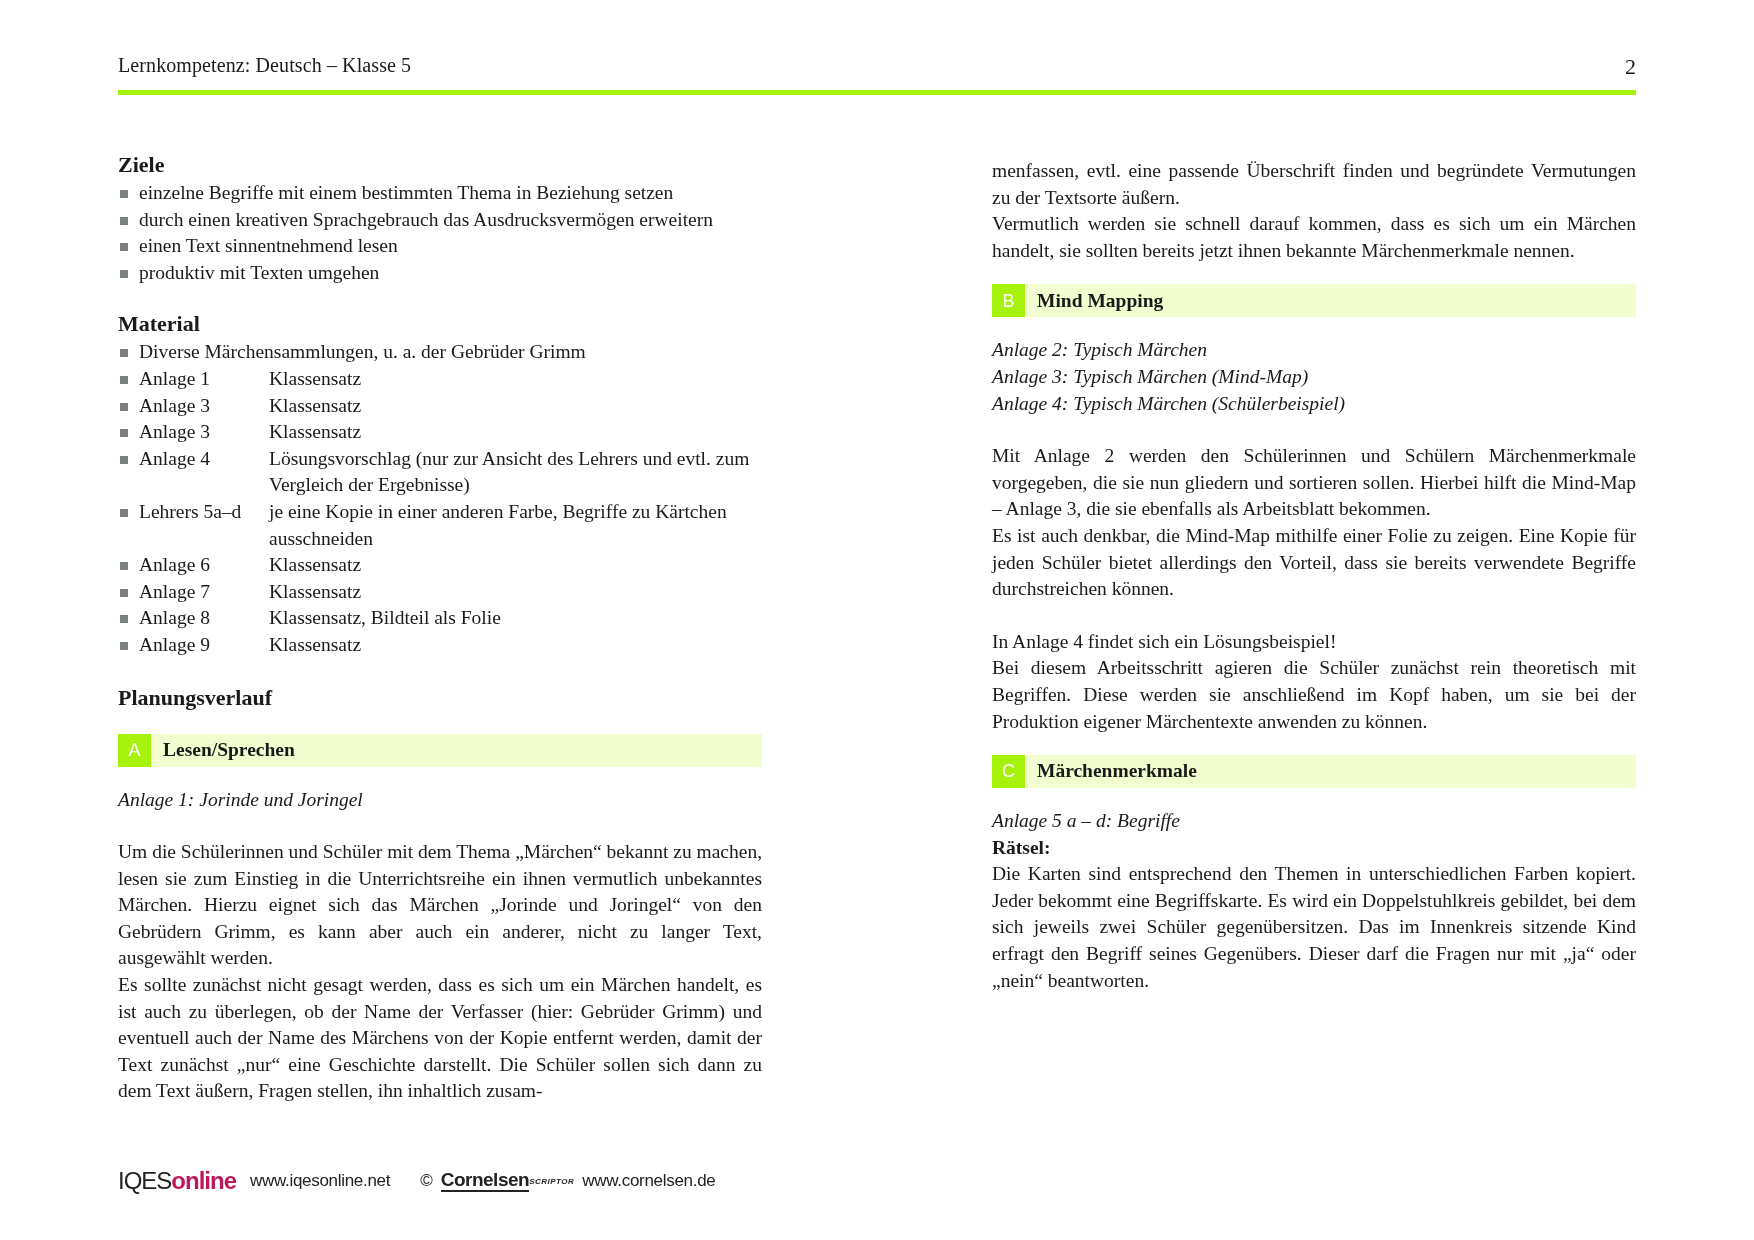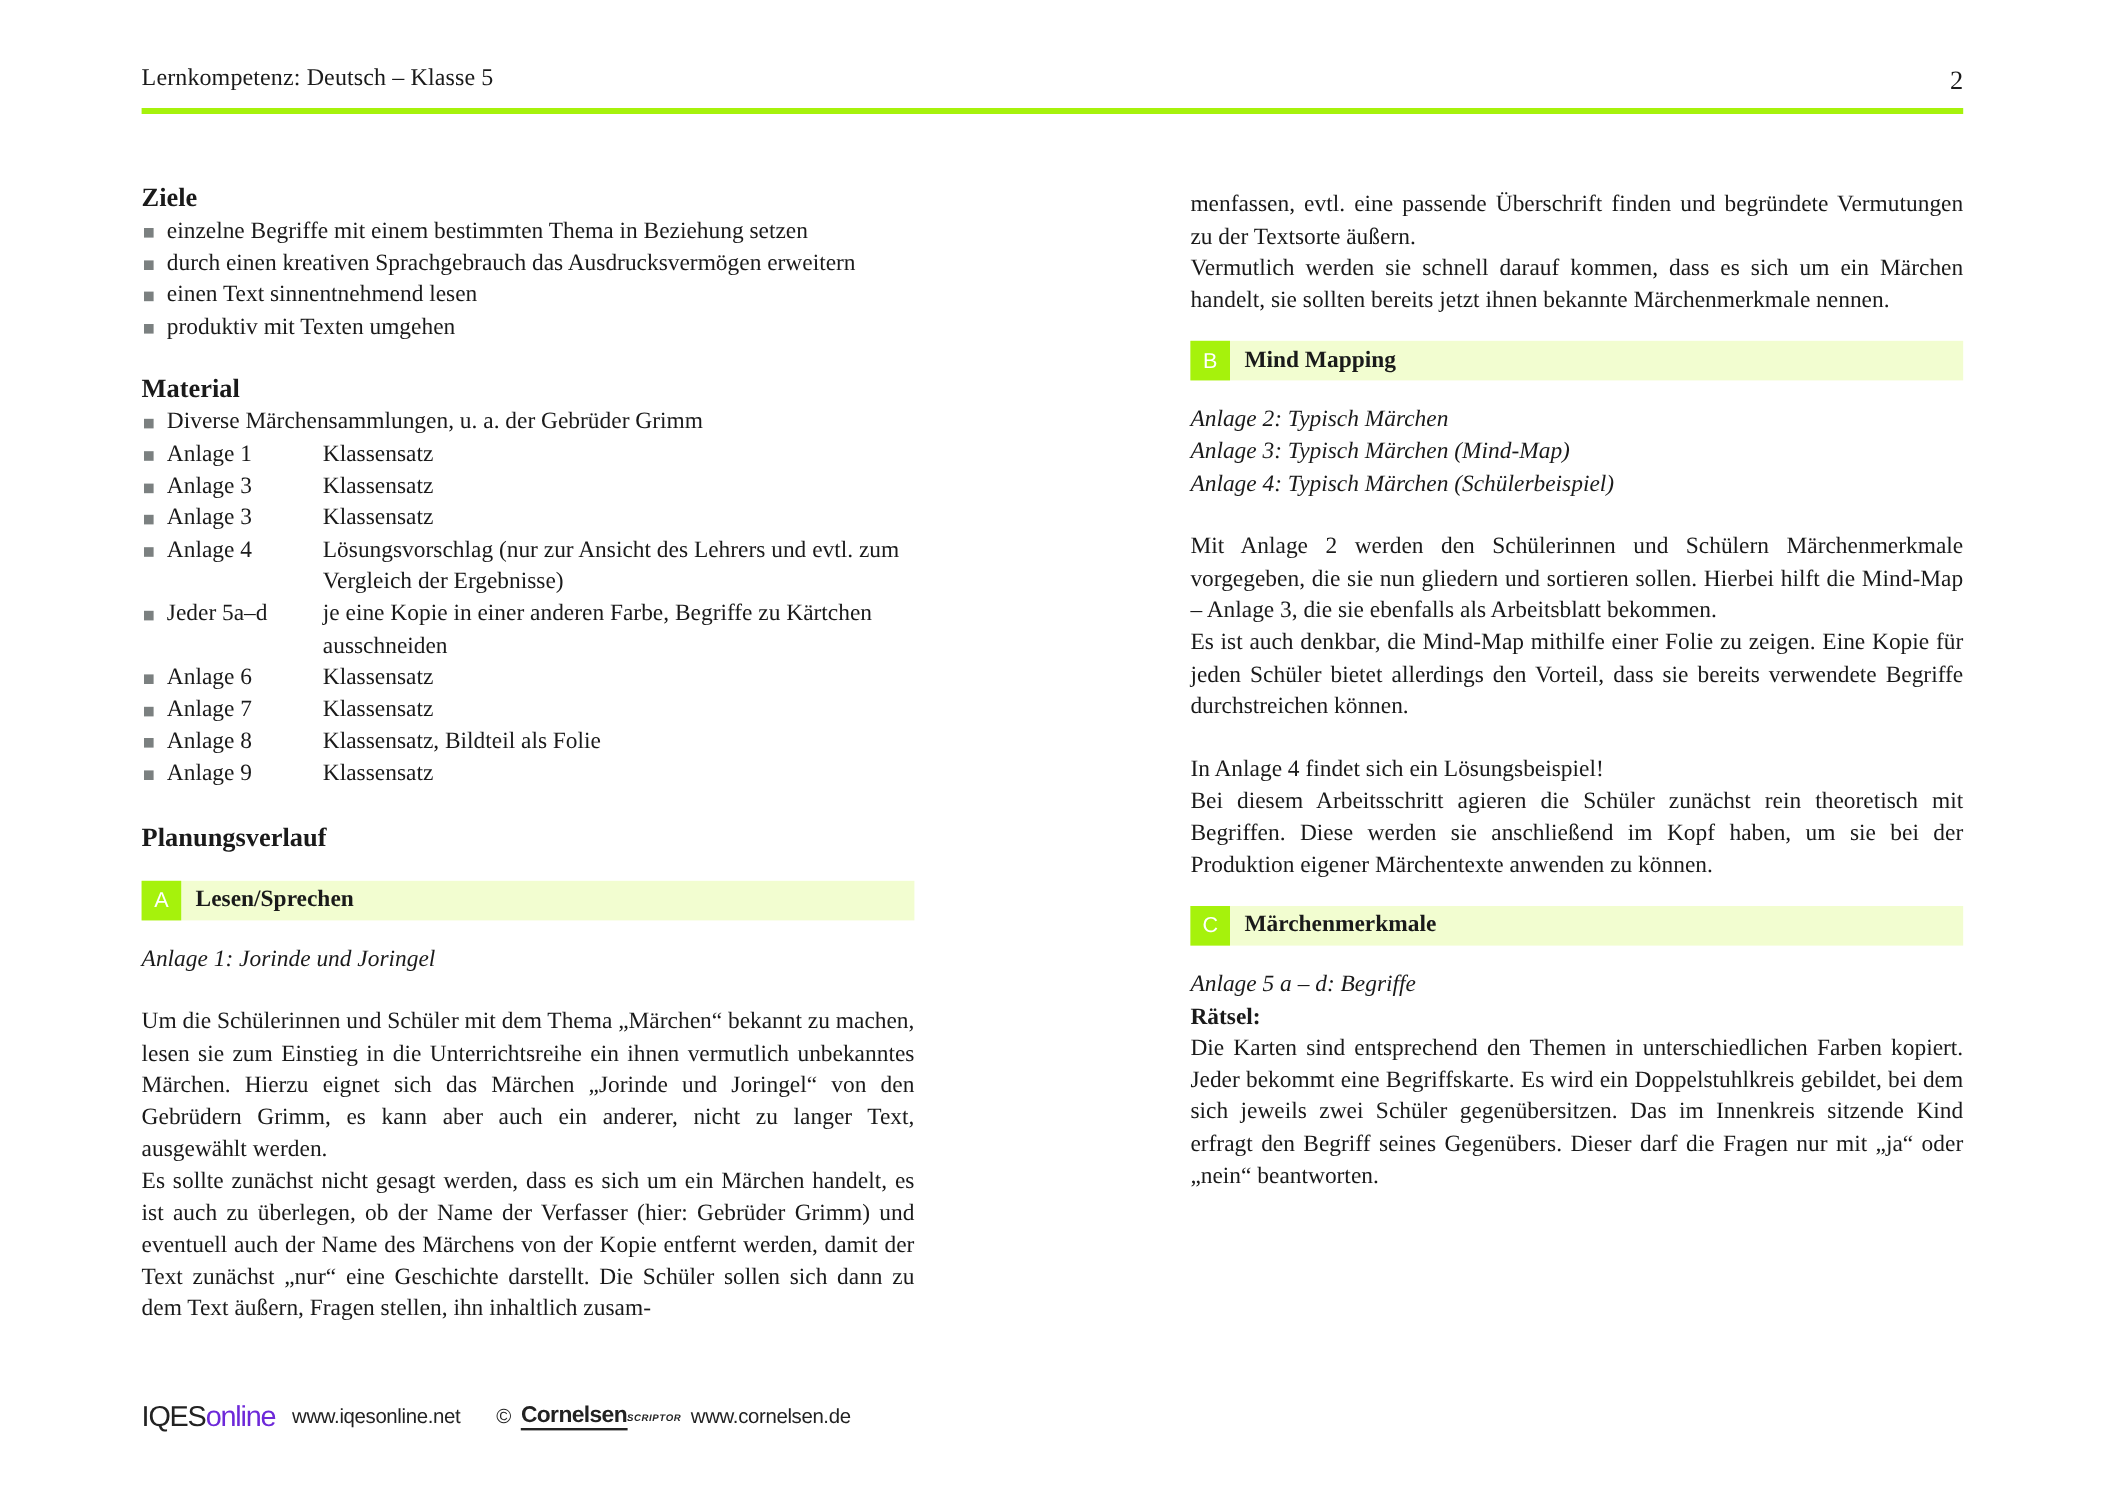--- a/index.html
+++ b/index.html
@@ -28,21 +28,21 @@
   .bar { position: relative; height: 33px; background: #f2fdd0; display: flex; align-items: center; }
   .bar .letter { width: 33px; height: 33px; background: #a6f20c; color: #ffffff; font-family: "Liberation Sans", "DejaVu Sans", sans-serif; font-size: 18px; display: flex; align-items: center; justify-content: center; flex: none; }
   .bar .label { margin-left: 12px; font-weight: bold; font-size: 19.5px; }
 
   .ital { font-style: italic; }
   .just { text-align: justify; }
   p { margin: 0; }
 
   .footer { position: absolute; left: 118px; top: 1165px; height: 32px; display: flex; align-items: center; font-family: "Liberation Sans", "DejaVu Sans", sans-serif; color: #222; }
   .footer .iqes { font-size: 24px; letter-spacing: -1px; }
-  .footer .iqes .on { color: #6d28d9; font-weight: normal; }
+  .footer .iqes .on { color: #be185d; font-weight: bold; }
   .footer .url { font-size: 17px; margin-left: 14px; letter-spacing: -0.3px; }
   .footer .copy { font-size: 17px; margin-left: 30px; }
   .footer .corn { margin-left: 8px; display: flex; flex-direction: row; align-items: center; line-height: 1; }
   .footer .corn .c1 { font-weight: bold; font-size: 19px; letter-spacing: -0.5px; border-bottom: 2px solid #222; padding-bottom: 1px; }
   .footer .corn .c2 { font-size: 8px; font-style: italic; font-weight: bold; letter-spacing: 0.5px; margin-top: 1px; }
 </style>
 </head>
 <body>
 
 <div class="page-header">
@@ -82,21 +82,21 @@
         </div>
       </li>
     <li>
         <div class="mat-row">
           <span class="k">Anlage 4</span>
           <span class="v">Lösungsvorschlag (nur zur Ansicht des Lehrers und evtl. zum Vergleich der Ergebnisse)</span>
         </div>
       </li>
     <li>
         <div class="mat-row">
-          <span class="k">Jeder 5a–d</span>
+          <span class="k">Lehrers 5a–d</span>
           <span class="v">je eine Kopie in einer anderen Farbe, Begriffe zu Kärtchen ausschneiden</span>
         </div>
       </li>
     <li>
         <div class="mat-row">
           <span class="k">Anlage 6</span>
           <span class="v">Klassensatz</span>
         </div>
       </li>
     <li>

